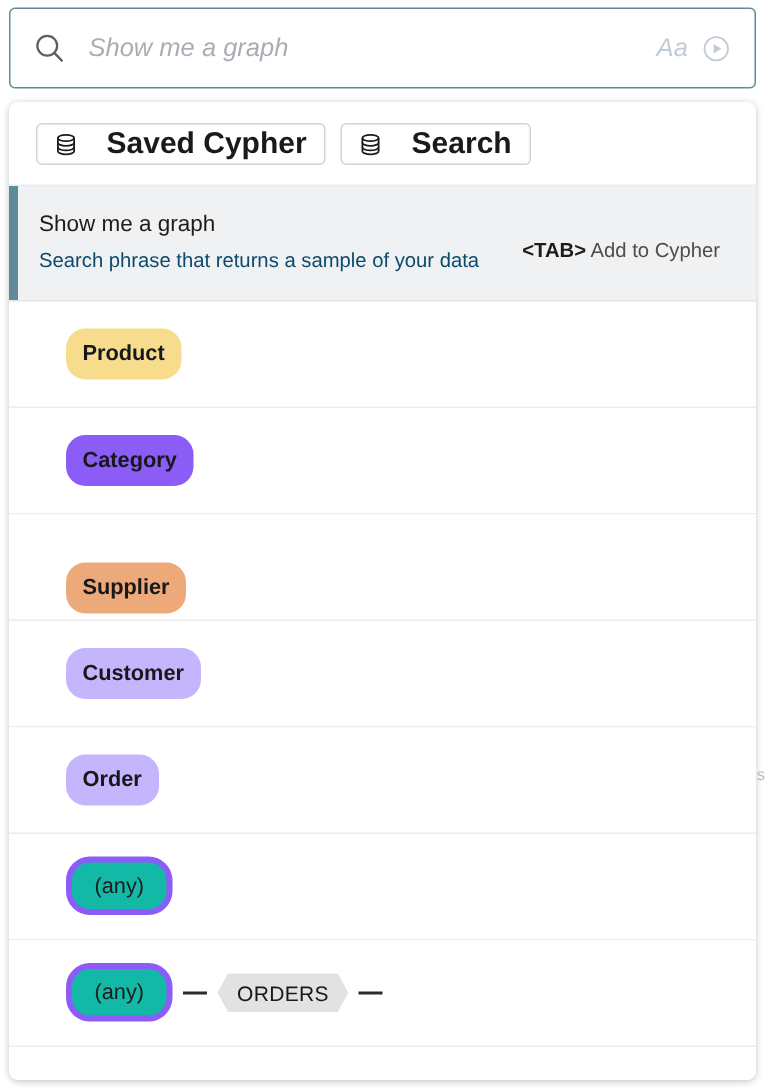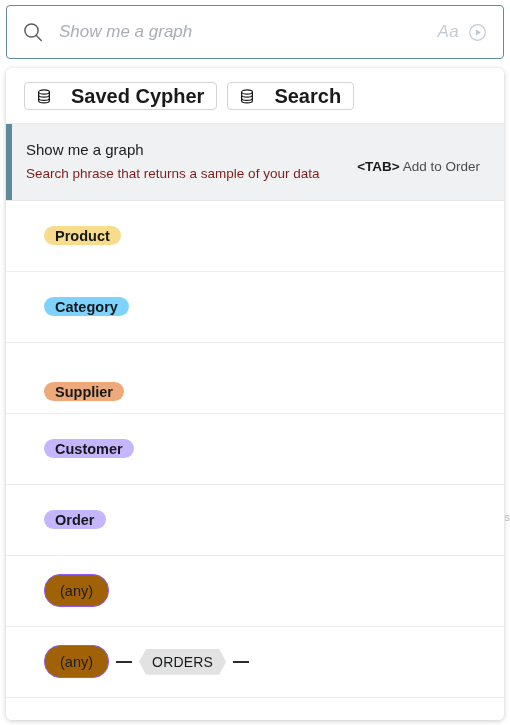--- a/index.html
+++ b/index.html
@@ -123,21 +123,21 @@
     width: 6px;
     background: #5e8a9b;
   }
   .sug-title {
     font-size: 15px;
     color: #1c1c1c;
     line-height: 1.35;
   }
   .sug-sub {
     font-size: 13.5px;
-    color: #7f1d1d;
+    color: #0c4a6e;
     margin-top: 5px;
     line-height: 1.3;
   }
   .sug-hint {
     font-size: 13.5px;
     color: #4d4d4d;
     white-space: nowrap;
     margin-top: 19px;
     margin-right: 6px;
   }
@@ -161,36 +161,36 @@
   .row-clipped {
     height: 40px;
     border-bottom: none;
     align-items: flex-end;
     overflow: hidden;
   }
 
   .pill {
     display: inline-flex;
     align-items: center;
-    height: 19px;
+    height: 34px;
     padding: 0 11px;
     border-radius: 13px;
     font-size: 14.5px;
     font-weight: bold;
     color: #16181a;
     white-space: nowrap;
   }
   .pill-any {
     display: inline-flex;
     align-items: center;
     height: 31px;
     padding: 0 15px;
-    border: 1px solid #8b5cf6;
+    border: 4px solid #8b5cf6;
     border-radius: 16px;
-    background: #a16207;
+    background: #14b8a6;
     font-size: 14.5px;
     font-weight: normal;
     color: #1c1c1c;
     white-space: nowrap;
   }
 
   .rel-row { gap: 0; }
   .dash {
     display: inline-block;
     width: 16px;
@@ -273,30 +273,30 @@
 
   </div>
 
   <div class="suggestion">
     <div>
       <div class="sug-title">Show me a graph</div>
       <div class="sug-sub">Search phrase that returns a sample of your data</div>
     </div>
     <div class="sug-hint">
       <b>&lt;TAB&gt;</b>
-      <span>Add to Order</span>
+      <span>Add to Cypher</span>
     </div>
   </div>
 
   <div class="row">
     <span class="pill" style="background:#f6dc8c;">Product</span>
   </div>
 
   <div class="row">
-    <span class="pill" style="background:#7dd3fc;">Category</span>
+    <span class="pill" style="background:#8b5cf6;">Category</span>
   </div>
 
   <div class="row">
     <span class="pill" style="background:#eea97a;margin-top:28px;">Supplier</span>
   </div>
 
   <div class="row">
     <span class="pill" style="background:#c4b5fd;">Customer</span>
   </div>
 

